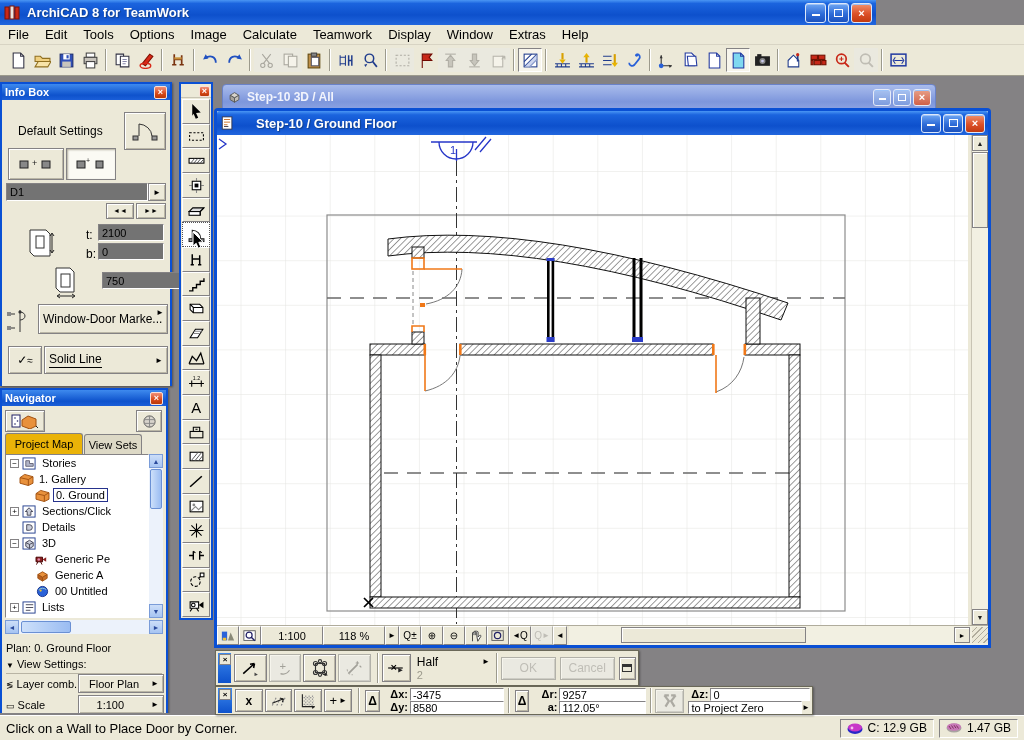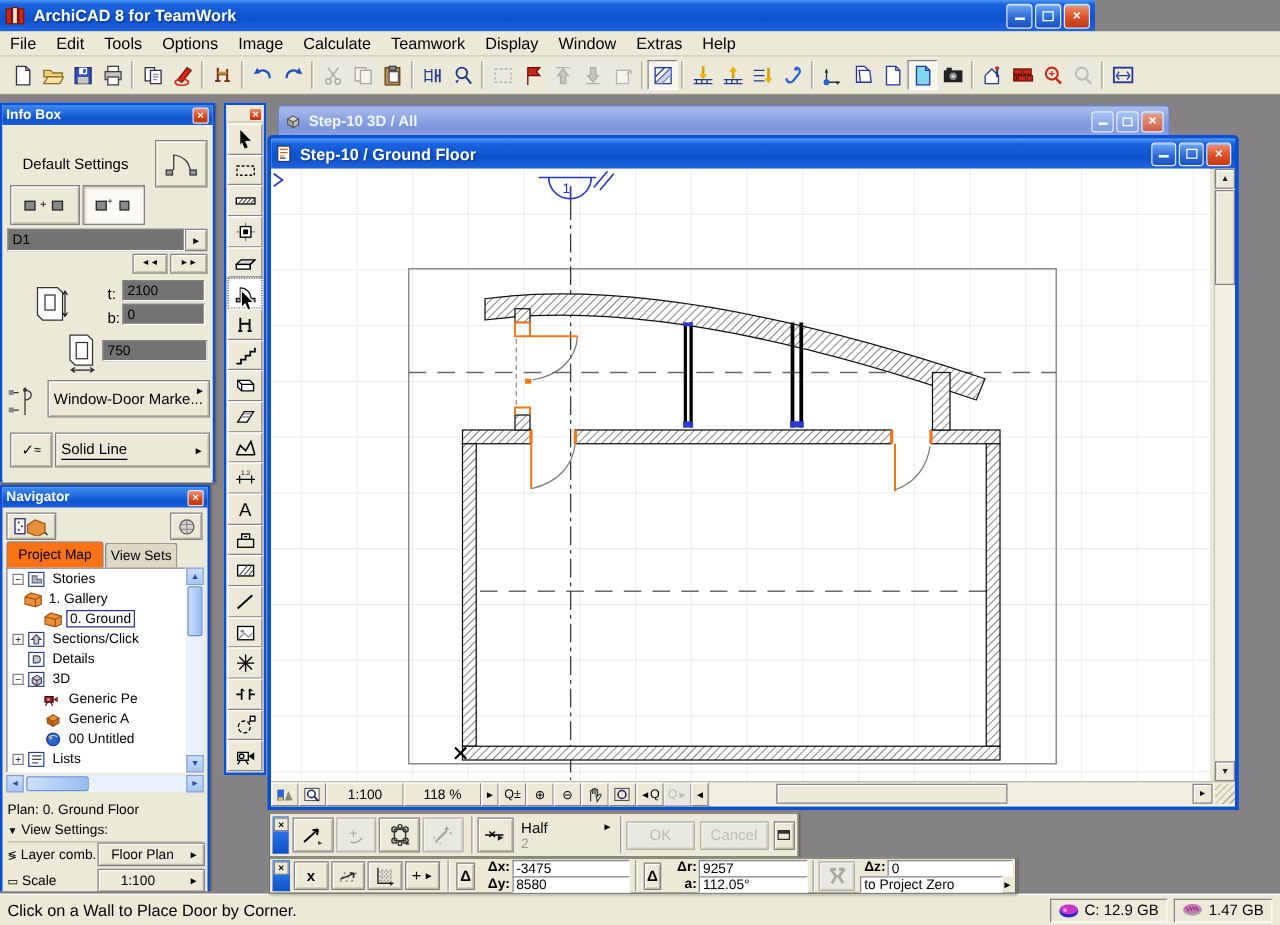--- a/index.html
+++ b/index.html
@@ -39,21 +39,21 @@
   
   #infobox{left:0;top:82px;width:172px;height:304px;}
   #infobox .content{position:relative;width:168px;height:286px;background:#ECE9D8;}
   .ddbtn{display:flex;align-items:center;font-size:12px;padding:0 4px;}
   .arr{margin-left:auto;font-size:8px;}
 
   
   #navigator{left:0;top:388px;width:168px;height:344px;}
   #navigator .content{position:relative;width:164px;height:308px;}
   .tab{position:absolute;height:20px;background:#DDD9C6;border:1px solid #848284;border-bottom:none;border-radius:3px 3px 0 0;font-size:11px;display:flex;align-items:center;justify-content:center;}
-  .tab.active{background:#f97316;height:21px;z-index:2;}
+  .tab.active{background:#eab308;height:21px;z-index:2;}
   #tree{position:absolute;left:3px;top:48px;width:144px;height:164px;background:#fff;border:1px solid;border-color:#848284 #fff #fff #848284;overflow:hidden;}
   .trow{display:flex;align-items:center;height:16px;font-size:11px;white-space:nowrap;}
   .texp{width:9px;height:9px;border:1px solid #848284;background:#fff;font-size:8px;line-height:7px;text-align:center;margin-right:3px;flex:none;}
   .tblank{border:none;background:none;}
   .trow .ic{width:15px;height:13px;margin-right:3px;flex:none;}
   .tlabel{padding:0 2px;}
   .tsel{border:1px solid #26328C;background:#fff;}
   .vscroll,.hscroll2{position:absolute;background:#ECF2FB;}
   .sbtn{background:linear-gradient(180deg,#CCDEF8,#A6C4F2);border:1px solid #7A9CD8;color:#2A4A9C;font-size:7px;display:flex;align-items:center;justify-content:center;}
   .sthumb{background:linear-gradient(90deg,#CDE0FA,#9ABCF2);border:1px solid #6A90D4;border-radius:2px;}
@@ -66,21 +66,21 @@
   .ptool .ic{width:17px;height:17px;}
   .ptactive{background:#fff;border:1px dotted #555;}
 
   
   #backwin{left:222px;top:84px;width:714px;height:26px;background:linear-gradient(180deg,#A9BCEC,#7D96DC 70%,#8BA2E2);border-radius:4px 4px 0 0;border:1px solid #6A82C8;display:flex;align-items:center;padding:0 4px;z-index:1;}
   #backwin .ttext{color:#F2F4FC;font-weight:bold;font-size:12px;margin-left:5px;flex:1;}
   #backwin .winbtn{width:18px;height:17px;background:linear-gradient(180deg,#A8C2F0,#7E9CDE);border-color:#E4EAF8;}
   #backwin .winbtn.close{background:linear-gradient(180deg,#E8A088,#D06048);}
   #frontwin{left:214px;top:108px;width:777px;height:540px;border:3px solid #0A50D4;border-radius:4px 4px 0 0;background:#ECE9D8;z-index:2;}
   #frontwin .wtitle{height:24px;background:linear-gradient(180deg,#4A96F4 0%,#1B64DE 16%,#0D50CC 62%,#2166DE 100%);display:flex;align-items:center;padding:0 3px;border-radius:2px 2px 0 0;}
-  #frontwin .wtitle .ttext{color:#fff;font-weight:bold;font-size:13px;margin-left:5px;flex:1;text-shadow:1px 1px 1px #13408A;}
+  #frontwin .wtitle .ttext{color:#fff;font-weight:bold;font-size:13px;margin-left:21px;flex:1;text-shadow:1px 1px 1px #13408A;}
   #frontwin .winbtn{width:20px;height:19px;}
   #canvas{position:absolute;left:0px;top:24px;width:751px;height:490px;background:#fff;border-right:1px solid #B0AC9C;}
   
   .fsb{position:absolute;right:0;top:24px;width:17px;height:490px;background:#F2F0E2;border-left:1px solid #C8C4B4;}
   .fsb .sb{position:absolute;left:0;width:16px;height:16px;background:#ECE9D8;border:1px solid #848284;box-shadow:inset 1px 1px 0 #fff;font-size:7px;color:#222;display:flex;align-items:center;justify-content:center;}
   .fsb .th{position:absolute;left:0;width:16px;background:#ECE9D8;border:1px solid #848284;box-shadow:inset 1px 1px 0 #fff;}
   
   #fbottom{position:absolute;left:0;bottom:0;width:771px;height:20px;background:#ECE9D8;border-top:1px solid #B0AC9C;display:flex;align-items:stretch;}
   .zb{min-width:22px;border:1px solid #848284;border-color:#fff #848284 #848284 #fff;background:#ECE9D8;display:flex;align-items:center;justify-content:center;font-size:10px;padding:0 2px;}
   .zb .ic{width:14px;height:14px;}
@@ -695,21 +695,21 @@
       <div class="abs fld" style="left:96px;top:124px;width:66px;height:17px">2100</div>
       <span class="abs lbl" style="left:84px;top:147px">b:</span>
       <div class="abs fld" style="left:96px;top:143px;width:66px;height:17px">0</div>
       <span class="abs ic" style="left:50px;top:166px;width:28px;height:34px">
           <svg viewBox="0 0 28 34">
             <path d="M4 2h14l4 4v20H8l-4-4z" fill="#fff" stroke="#333"></path>
             <rect x="9" y="8" width="9" height="13" fill="none" stroke="#333"></rect>
             <path d="M6 30h16M8 28l-3 2 3 2M20 28l3 2-3 2" fill="none" stroke="#222"></path>
           </svg>
         </span>
-      <div class="abs fld" style="left:80px;top:172px;width:84px;height:17px">750</div>
+      <div class="abs fld" style="left:100px;top:172px;width:84px;height:17px">750</div>
       <span class="abs ic" style="left:4px;top:208px;width:30px;height:26px">
           <svg viewBox="0 0 30 26">
             <path d="M3 6h6M3 20h6M14 2v22M14 4c3 0 5 2 5 4s-2 4-5 4" fill="none" stroke="#333"></path>
             <rect x="1" y="4" width="4" height="4" fill="#888"></rect>
             <rect x="1" y="18" width="4" height="4" fill="#888"></rect>
             <circle cx="14" cy="4" r="1.6" fill="#333"></circle>
           </svg>
         </span>
       <div class="abs b3 ddbtn" style="left:36px;top:204px;width:130px;height:30px">
         <span style="font-size:12px">Window-Door Marke...</span>

